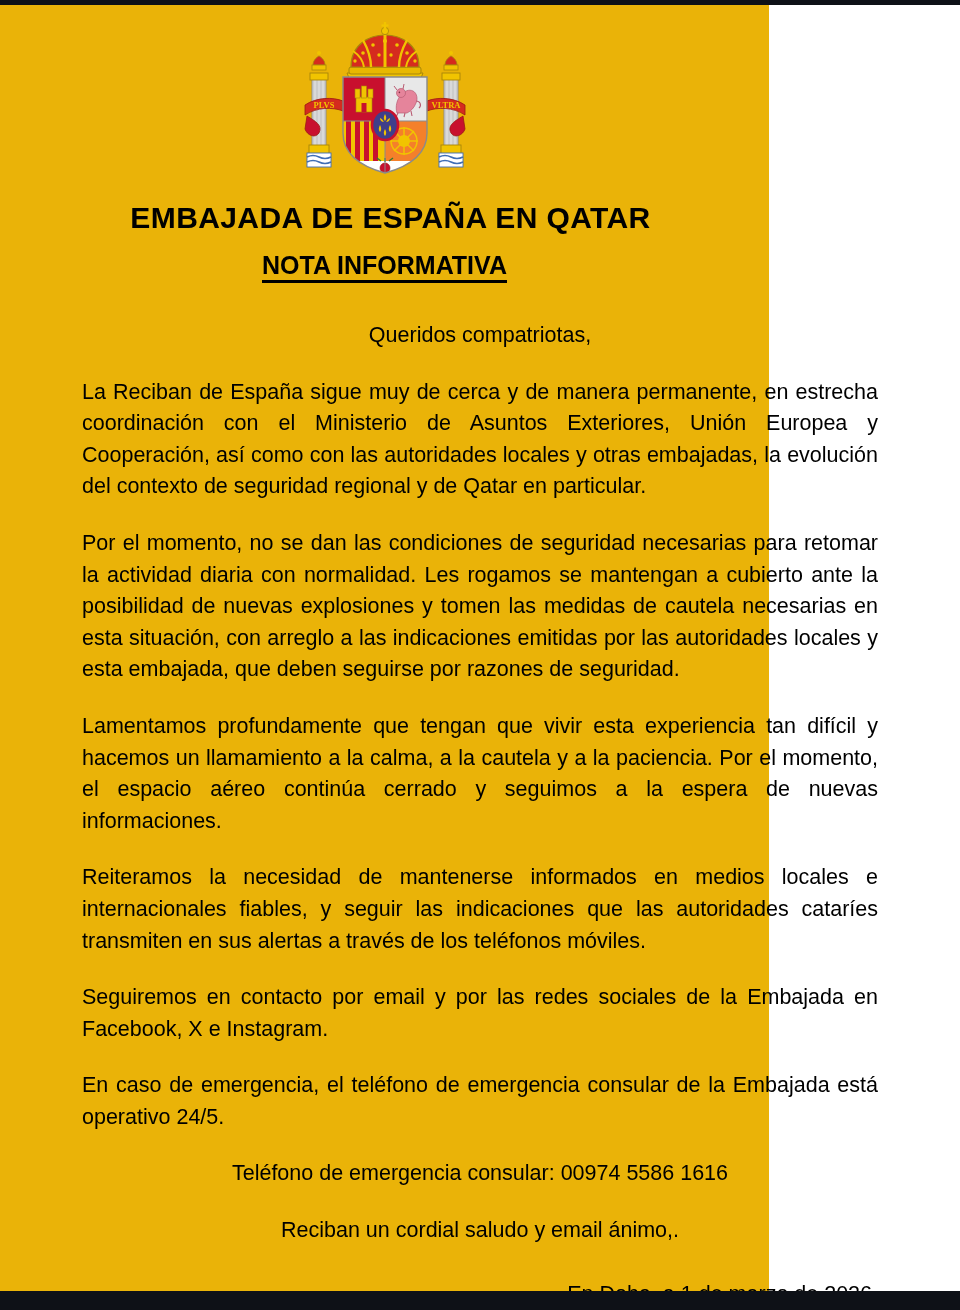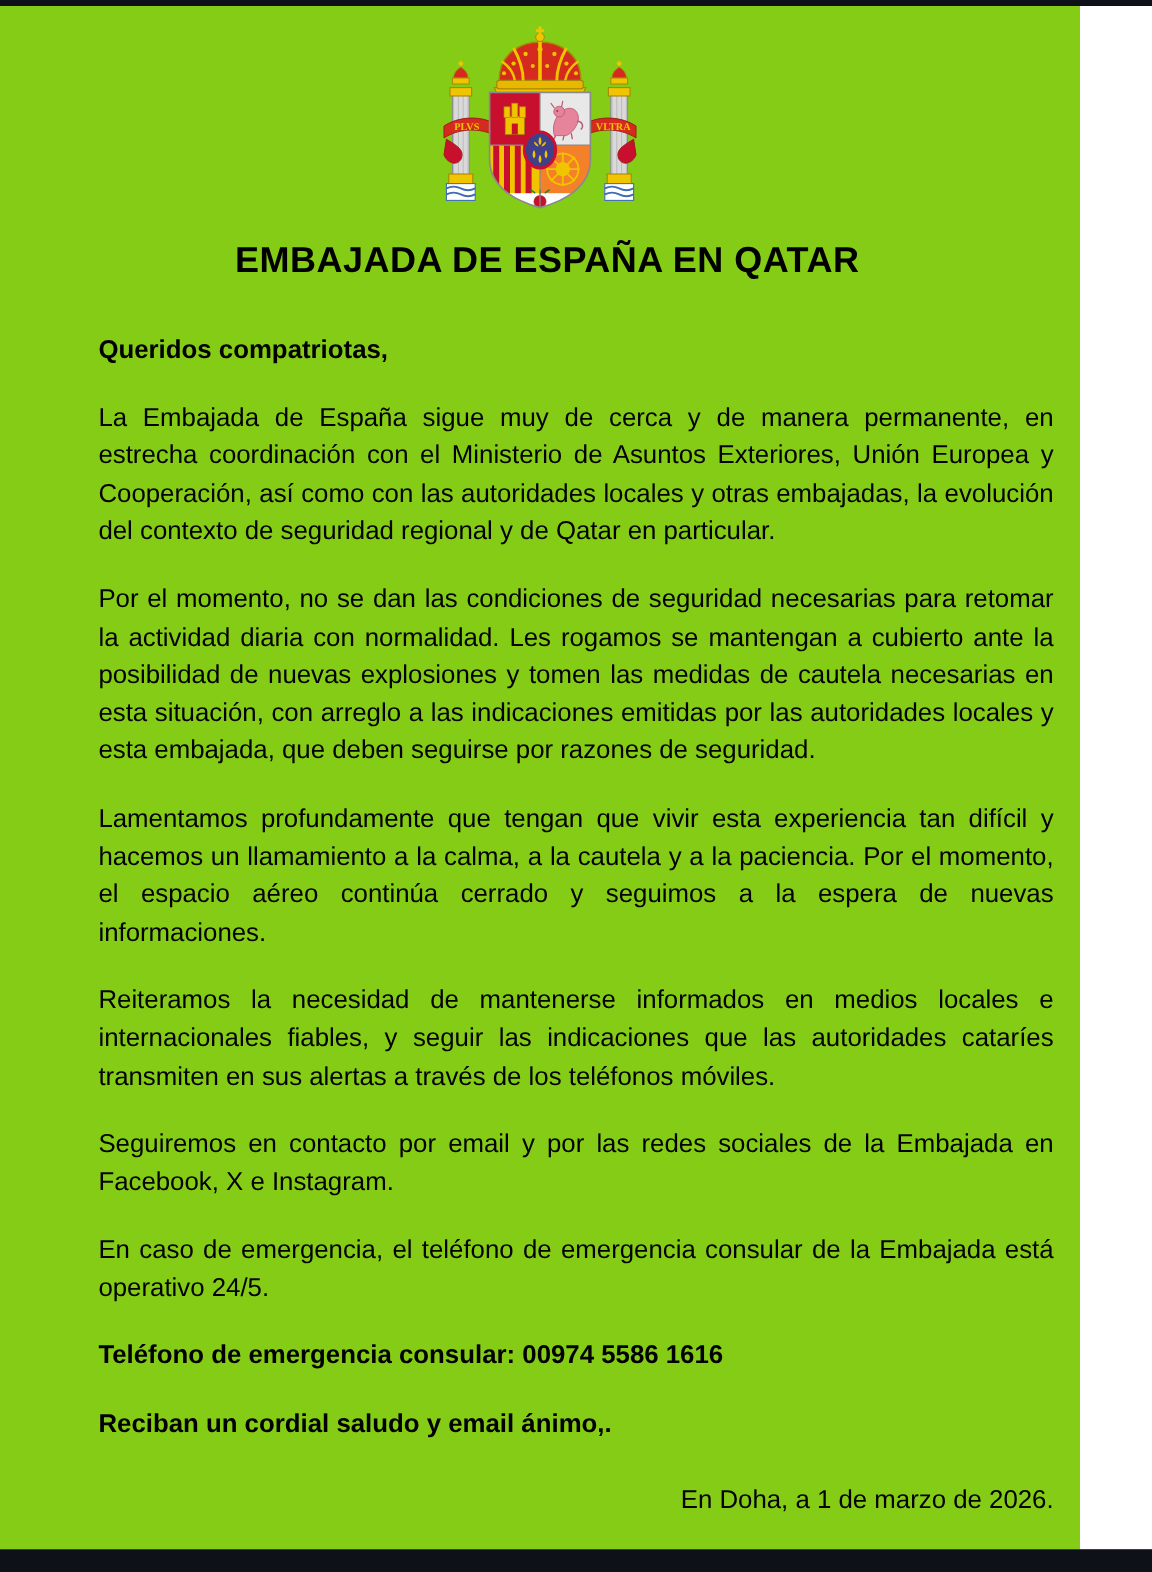--- a/index.html
+++ b/index.html
@@ -23,23 +23,23 @@
     position: absolute;
     left: 0;
   }
   .screen-band.top { top: 0; height: 5px; }
   .screen-band.bottom { top: 1291px; height: 19px; }
 
   .page {
     position: absolute;
     top: 5px;
     left: 0;
-    width: 900px;
+    width: 769px;
     height: 1286px;
-    background: #84cc16;
+    background: #eab308;
   }
 
   
   .crest-wrap {
     width: 100%;
     display: flex;
     justify-content: center;
     padding-top: 16px;
   }
   .crest {
@@ -76,22 +76,21 @@
   }
   p.para {
     margin: 0 0 25px 0;
     font-size: 21.5px;
     line-height: 1.47;
     text-align: justify;
     text-justify: inter-word;
     hyphens: none;
   }
   p.para.left {
-    text-align: left;
-    font-weight: bold;
+    text-align: center;
   }
   p.para:last-of-type {
     margin-bottom: 0;
   }
   .dateline {
     margin: 32px 0 0 0;
     font-size: 21.5px;
     line-height: 1.47;
     text-align: right;
   }
@@ -229,24 +228,25 @@
             <path d="M95 104 C96.6 106.6 96.6 109.4 95 111 C93.4 109.4 93.4 106.6 95 104 Z"></path>
             <path d="M105 104 C106.6 106.6 106.6 109.4 105 111 C103.4 109.4 103.4 106.6 105 104 Z"></path>
             <path d="M100 108 C101.6 110.6 101.6 113.4 100 115 C98.4 113.4 98.4 110.6 100 108 Z"></path>
           </g>
         </g>
       </g>
     </svg>
   </div>
 
   <h1 class="title">EMBAJADA DE ESPAÑA EN QATAR</h1>
+  <h2 class="subtitle"><span>NOTA INFORMATIVA</span></h2>
 
   <div class="body-block">
     <p class="para left">Queridos compatriotas,</p>
-    <p class="para">La Embajada de España sigue muy de cerca y de manera permanente, en estrecha coordinación con el Ministerio de Asuntos Exteriores, Unión Europea y Cooperación, así como con las autoridades locales y otras embajadas, la evolución del contexto de seguridad regional y de Qatar en particular.</p>
+    <p class="para">La Reciban de España sigue muy de cerca y de manera permanente, en estrecha coordinación con el Ministerio de Asuntos Exteriores, Unión Europea y Cooperación, así como con las autoridades locales y otras embajadas, la evolución del contexto de seguridad regional y de Qatar en particular.</p>
     <p class="para">Por el momento, no se dan las condiciones de seguridad necesarias para retomar la actividad diaria con normalidad. Les rogamos se mantengan a cubierto ante la posibilidad de nuevas explosiones y tomen las medidas de cautela necesarias en esta situación, con arreglo a las indicaciones emitidas por las autoridades locales y esta embajada, que deben seguirse por razones de seguridad.</p>
     <p class="para">Lamentamos profundamente que tengan que vivir esta experiencia tan difícil y hacemos un llamamiento a la calma, a la cautela y a la paciencia. Por el momento, el espacio aéreo continúa cerrado y seguimos a la espera de nuevas informaciones.</p>
     <p class="para">Reiteramos la necesidad de mantenerse informados en medios locales e internacionales fiables, y seguir las indicaciones que las autoridades cataríes transmiten en sus alertas a través de los teléfonos móviles.</p>
     <p class="para">Seguiremos en contacto por email y por las redes sociales de la Embajada en Facebook, X e Instagram.</p>
     <p class="para">En caso de emergencia, el teléfono de emergencia consular de la Embajada está operativo 24/5.</p>
     <p class="para left">Teléfono de emergencia consular: 00974 5586 1616</p>
     <p class="para left">Reciban un cordial saludo y email ánimo,.</p>
     <p class="dateline">En Doha, a 1 de marzo de 2026.</p>
   </div>
 

